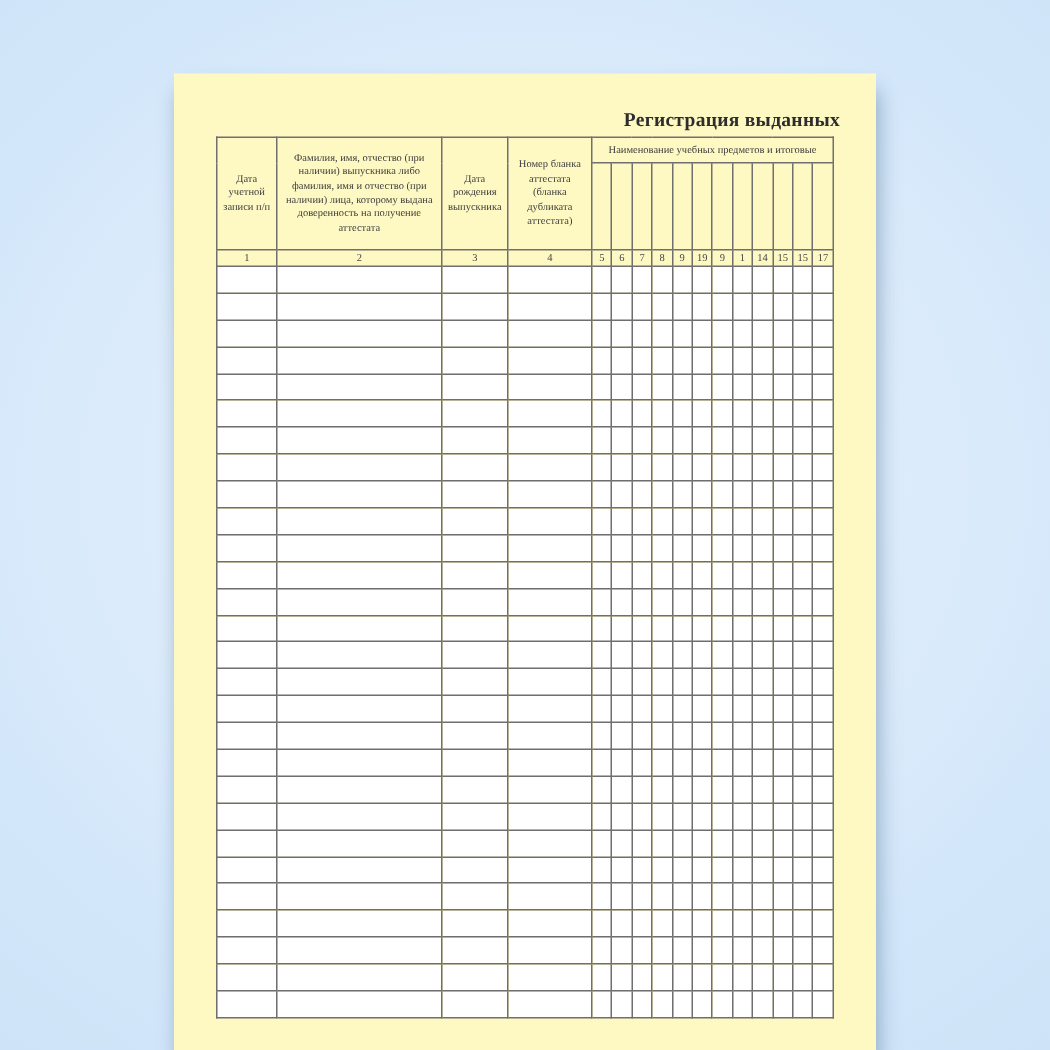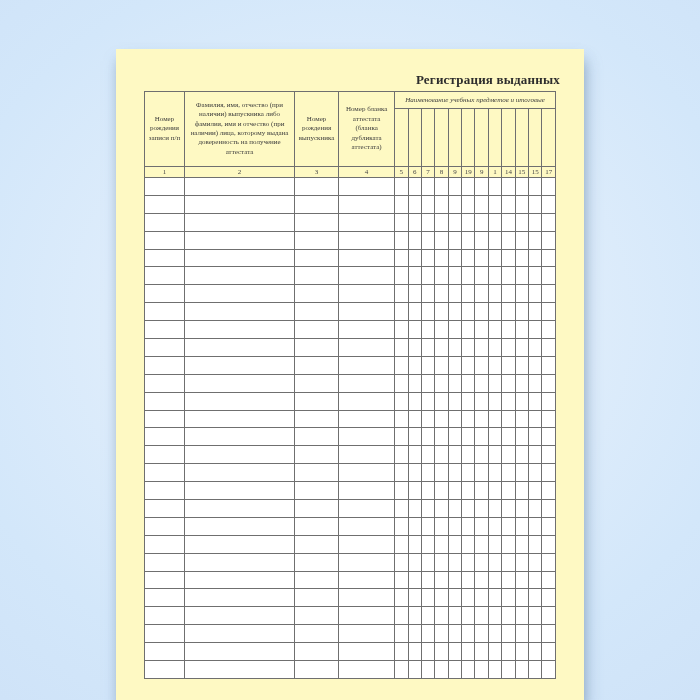--- a/index.html
+++ b/index.html
@@ -51,21 +51,21 @@
     font-family: "Liberation Serif", "DejaVu Serif", serif;
     font-size: 7px;
     line-height: 1.35;
     font-weight: normal;
     color: #3c3c3c;
     text-align: center;
     vertical-align: middle;
     overflow: hidden;
   }
   .reg-table th.hdr { padding: 2px 3px; }
-  .reg-table th.band { height: 16px; line-height: 1; font-style: italic; }
+  .reg-table th.band { height: 16px; line-height: 1; }
   .reg-table tr.r-sub th { height: 57px; }
   .reg-table tr.r-num td { height: 8px; line-height: 1; padding: 1px 0; color: #474747; }
   .reg-table tbody tr { height: 17.9px; }
   .reg-table tbody td { background: #ffffff; }
 </style>
 </head>
 <body>
 
 <div class="scene">
   <div class="paper">
@@ -75,23 +75,23 @@
     <table class="reg-table">
       <colgroup>
         <col style="width:40px">
         <col style="width:110px">
         <col style="width:44px">
         <col style="width:56px">
         <col span="12" style="width:13.4px">
       </colgroup>
       <thead>
         <tr class="r-top">
-          <th class="hdr" rowspan="2">Номер рождения записи п/п</th>
+          <th class="hdr" rowspan="2">Дата учетной записи п/п</th>
           <th class="hdr" rowspan="2">Фамилия, имя, отчество (при наличии) выпускника либо фамилия, имя и отчество (при наличии) лица, которому выдана доверенность на получение аттестата</th>
-          <th class="hdr" rowspan="2">Номер рождения выпускника</th>
+          <th class="hdr" rowspan="2">Дата рождения выпускника</th>
           <th class="hdr" rowspan="2">Номер бланка аттестата (бланка дубликата аттестата)</th>
           <th class="band" colspan="12">Наименование учебных предметов и итоговые</th>
         </tr>
         <tr class="r-sub" id="subject-empty-row">
             <th></th>
             <th></th>
             <th></th>
             <th></th>
             <th></th>
             <th></th>

